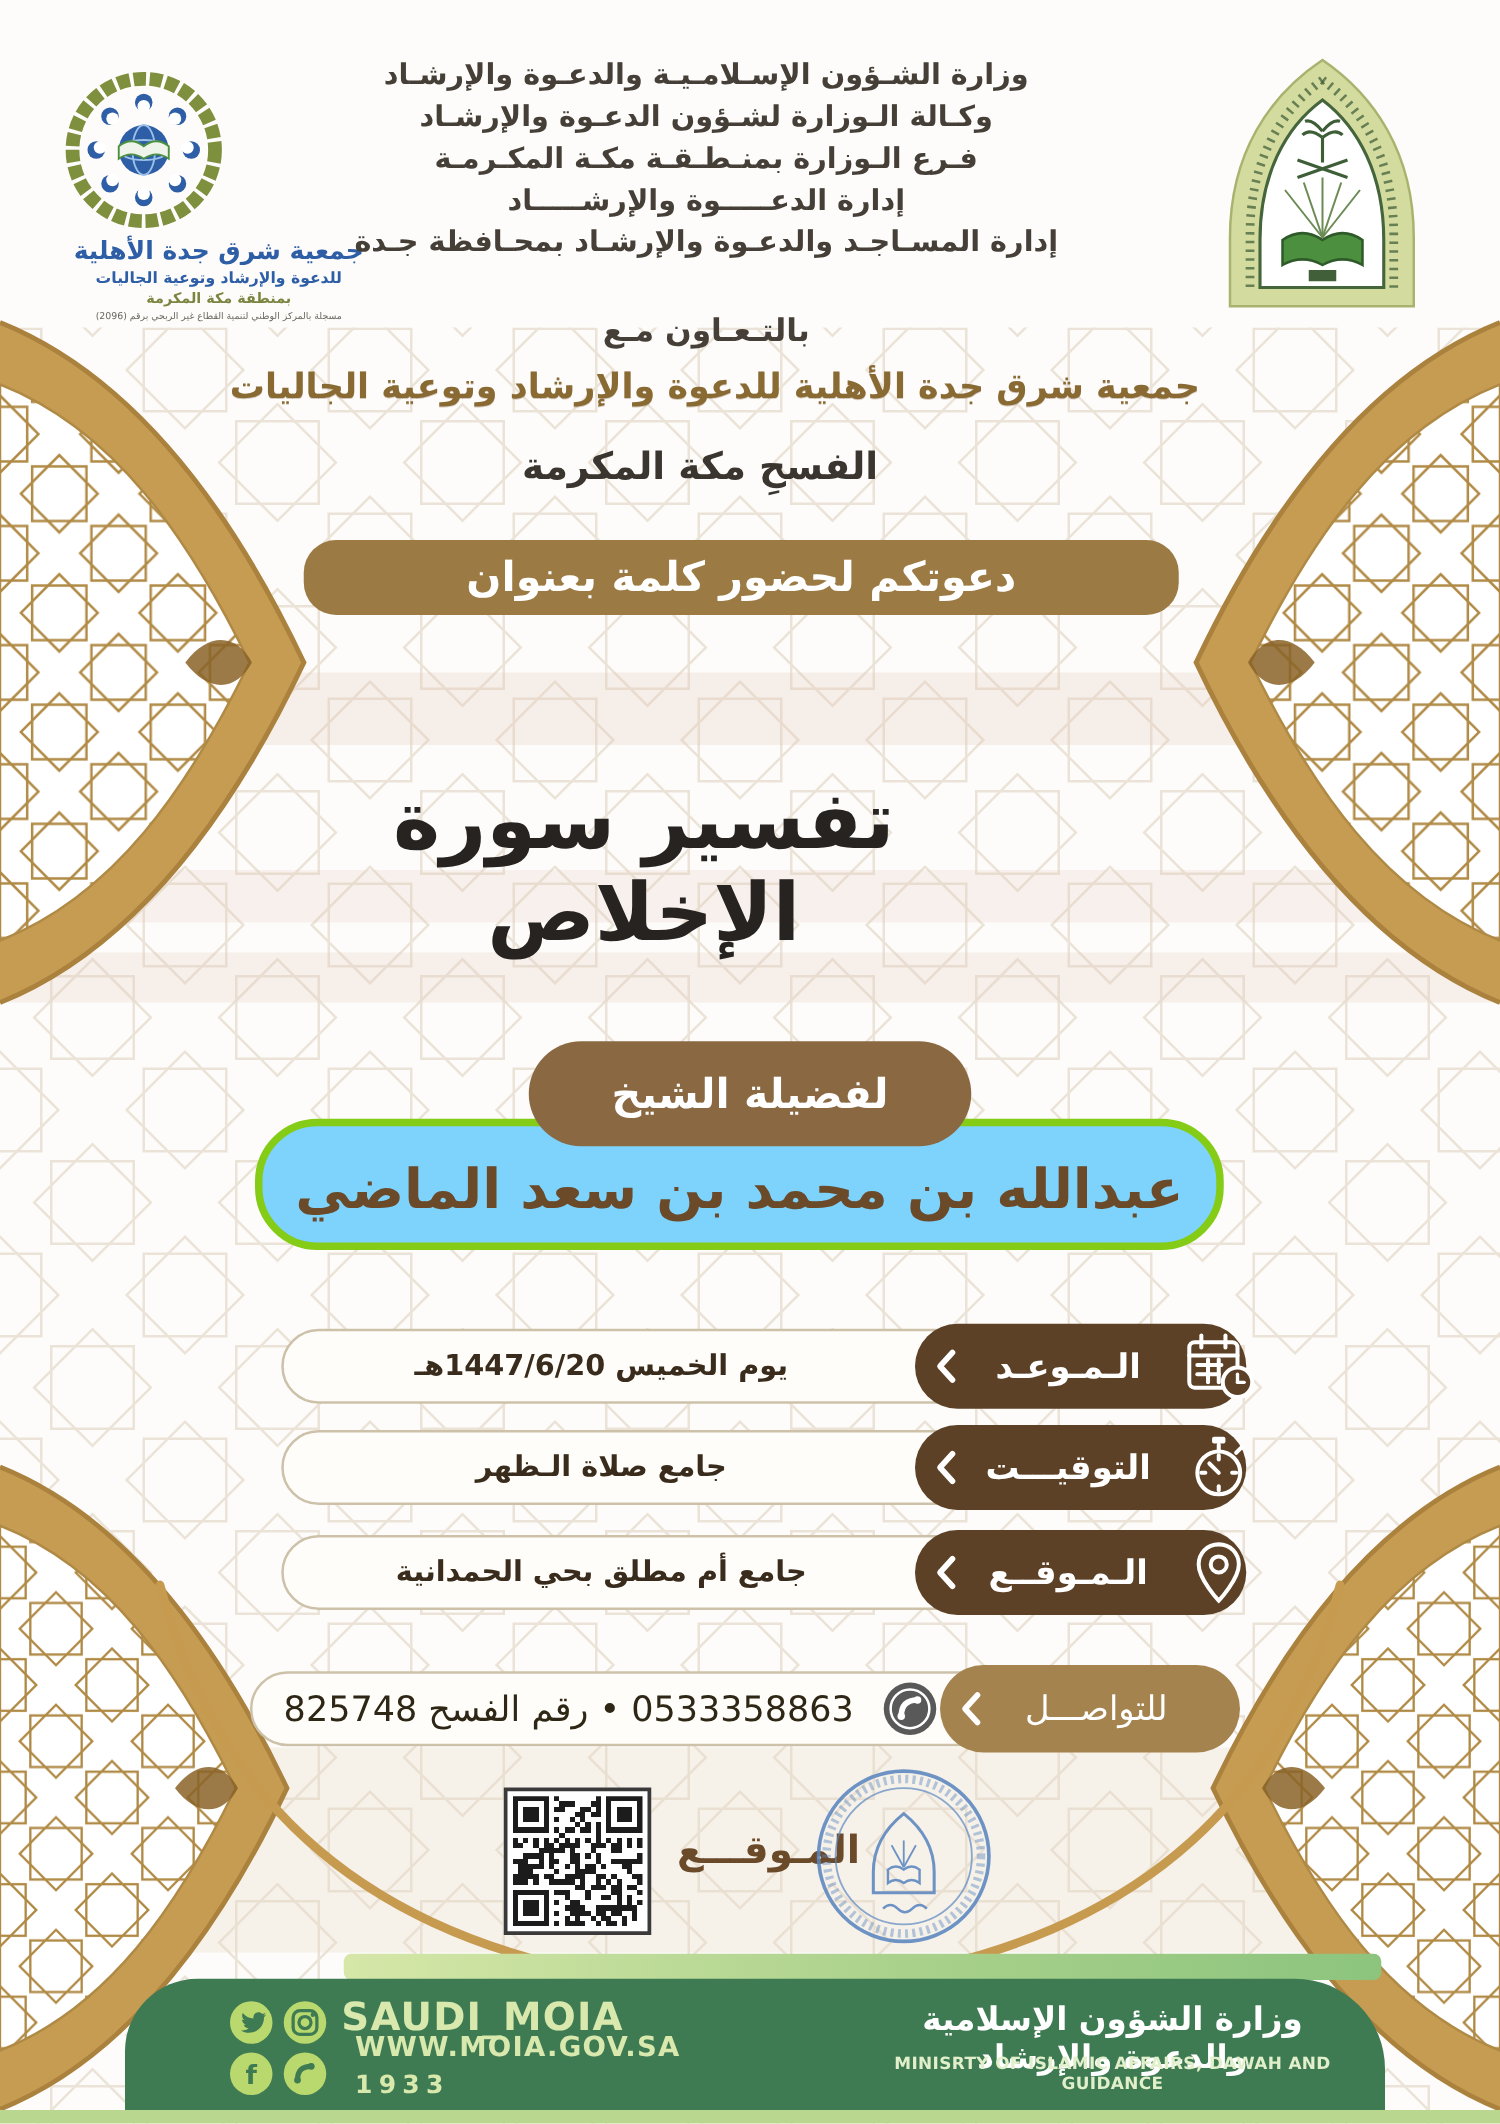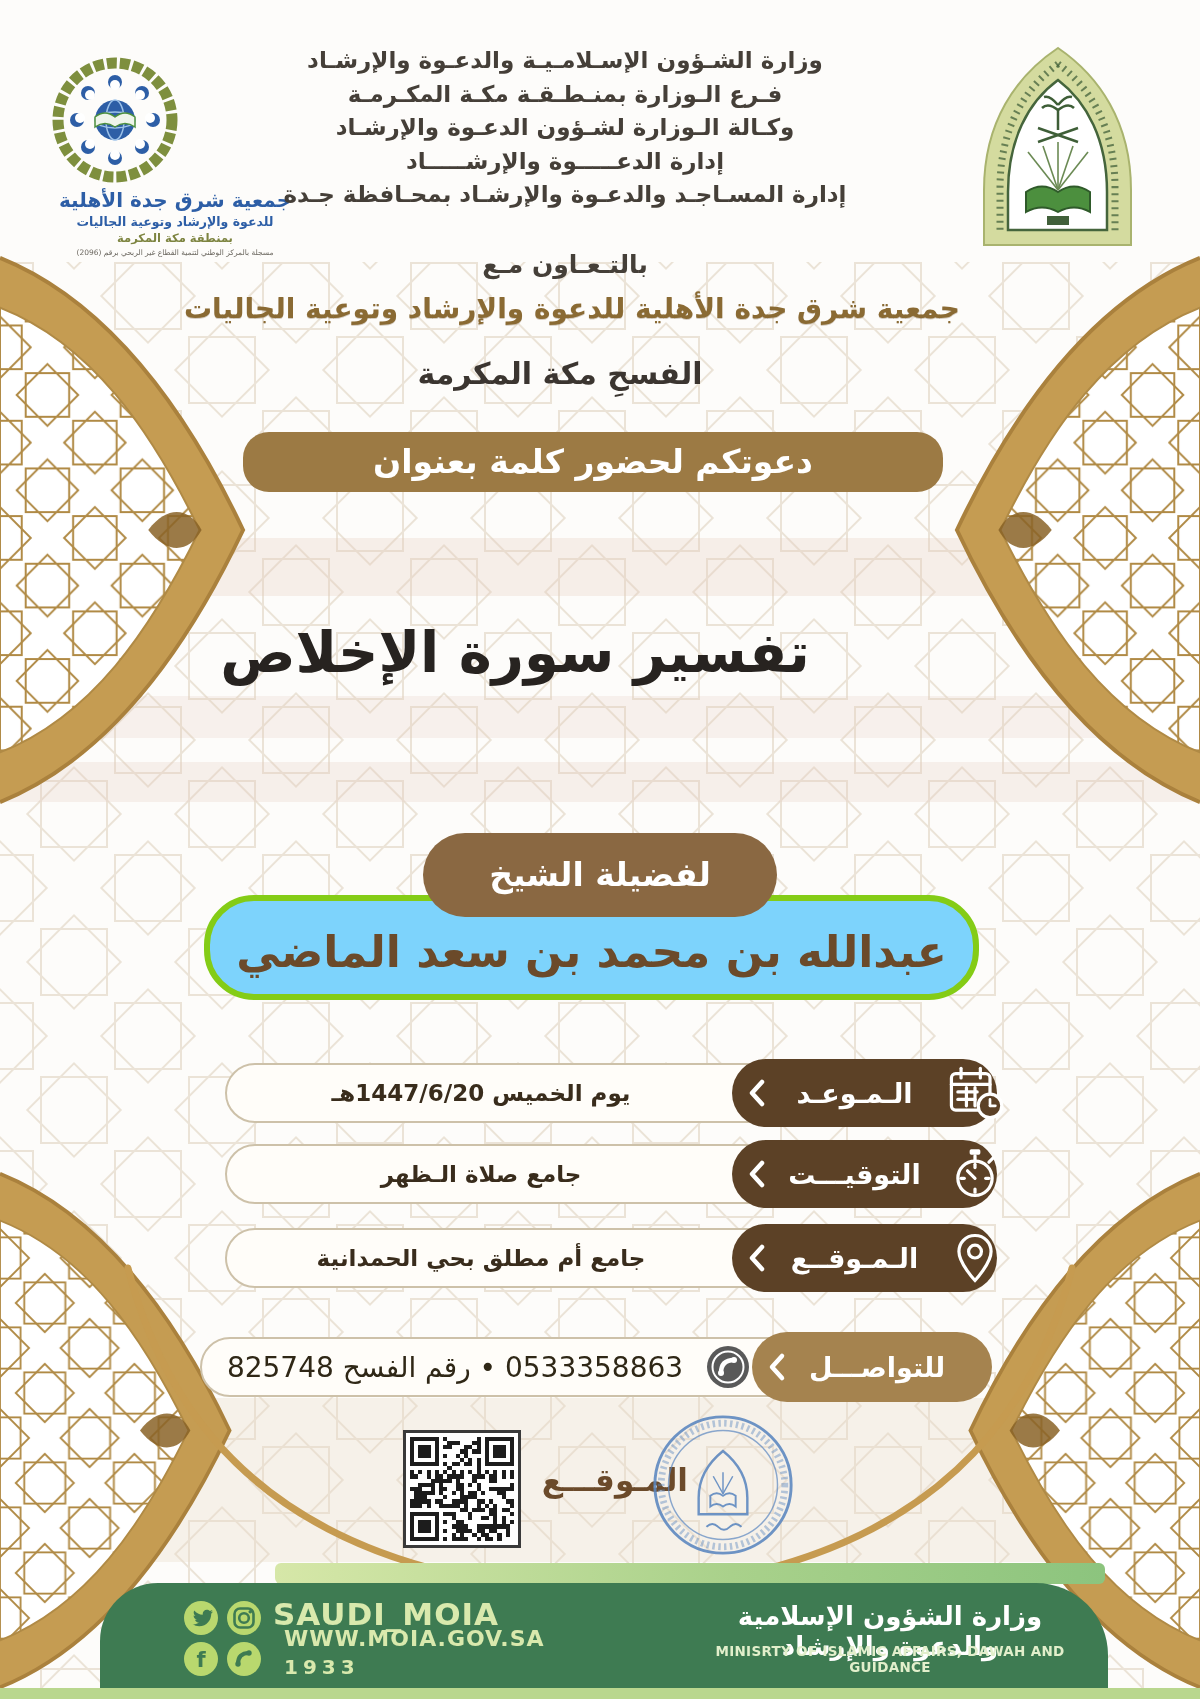--- a/index.html
+++ b/index.html
@@ -16,21 +16,21 @@
   .org-callig{left:200px;top:292px;width:760px;z-index:3;font-size:28px;font-weight:bold;
     color:var(--calligraphy-gold,#8a6a33);text-align:center;direction:rtl;white-space:nowrap;
     text-shadow:0 1px 0 rgba(90,60,20,.25);}
   .region-callig{left:210px;top:356px;width:700px;z-index:3;font-size:30px;font-weight:bold;
     color:#3b3530;text-align:center;direction:rtl;}
 
   .banner{left:243px;top:432px;width:700px;height:60px;z-index:3;background:var(--banner,#9c7a44);
     border-radius:26px;color:#fff;font-size:33px;font-weight:bold;line-height:60px;
     text-align:center;direction:rtl;}
 
-  .event-title{left:215px;top:620px;width:600px;z-index:3;font-size:56px;font-weight:bold;
+  .event-title{left:215px;top:620px;width:600px;z-index:3;font-size:64px;font-weight:bold;
     color:var(--ink,#272320);text-align:center;direction:rtl;}
 
   .speaker-pill{left:423px;top:833px;width:354px;height:84px;z-index:4;background:var(--speaker-pill,#8a6842);
     border-radius:42px;color:#fff;font-size:33px;font-weight:bold;line-height:84px;text-align:center;direction:rtl;}
   .name-box{left:204px;top:895px;width:775px;height:105px;z-index:3;background:#7dd3fc;
     border:6px solid #84cc16;border-radius:50px;box-sizing:border-box;}
   .name-box .name{position:absolute;inset:0;display:flex;align-items:center;justify-content:center;
     font-size:44px;font-weight:bold;color:var(--name-brown,#6b4a2a);direction:rtl;padding-top:8px;}
 
   .info-row{left:225px;width:762px;height:60px;z-index:3;}
@@ -42,21 +42,21 @@
     align-items:center;justify-content:center;color:#fff;font-size:27px;font-weight:bold;direction:rtl;}
   .pill-icon{position:absolute;right:-8px;top:50%;transform:translateY(-50%);width:60px;height:60px;}
   .pill-chevron{position:absolute;left:16px;top:50%;transform:translateY(-50%);width:18px;height:30px;}
   .row-value{position:absolute;left:18px;right:268px;top:0;bottom:0;display:flex;align-items:center;
     justify-content:center;font-size:23px;font-weight:bold;color:#392c1c;direction:rtl;}
 
   .contact-row{left:200px;top:1337px;width:786px;height:60px;z-index:3;}
   .contact-pill{position:absolute;right:-6px;top:-5px;width:240px;height:70px;border-radius:35px;
     background:var(--contact-pill,#a5834f);}
   .contact-pill .pill-label{position:absolute;right:30px;left:40px;top:0;bottom:0;display:flex;
-    align-items:center;justify-content:center;color:#fff;font-size:27px;font-weight:bold;direction:rtl;}
+    align-items:center;justify-content:center;color:#fff;font-size:27px;font-weight:normal;direction:rtl;}
   .phone-badge{position:absolute;right:236px;top:50%;transform:translateY(-50%);width:44px;height:44px;}
   .contact-value{position:absolute;left:16px;right:292px;top:0;bottom:0;display:flex;align-items:center;
     justify-content:center;font-size:28px;font-weight:normal;color:#2f2716;direction:rtl;}
 
   .qr-wrap{left:403px;top:1430px;width:104px;height:104px;z-index:3;background:#fff;
     border:3px solid #3a3a3a;padding:4px;}
   .qr-label{left:522px;top:1462px;width:130px;z-index:3;font-size:31px;font-weight:bold;
     color:var(--name-brown,#6b4a2a);direction:rtl;text-align:center;padding-left:36px;}
   .stamp{left:650px;top:1412px;width:146px;height:146px;z-index:3;opacity:.88;}
 
@@ -213,22 +213,22 @@
       <line x1="108" y1="148" x2="108" y2="100"></line>
         <line x1="108" y1="148" x2="123" y2="104"></line>
       <line x1="108" y1="148" x2="138" y2="110"></line>
     </g>
     <path d="M76,150 Q92,139 108,150 Q124,139 140,150 L140,170 Q124,161 108,170 Q92,161 76,170 Z" fill="#4c8f3e" stroke="#2f5a2a" stroke-width="2"></path>
     <rect x="97" y="174" width="22" height="9" fill="#41603a"></rect>
   </svg>
 
   <div class="abs gov-lines">
     <span>وزارة الشـؤون الإسـلامـيـة والدعـوة والإرشـاد</span>
+    <span>وكـالة الـوزارة لشـؤون الدعـوة والإرشـاد</span>
     <span>فـرع الـوزارة بمنـطـقـة مكـة المكـرمـة</span>
-    <span>وكـالة الـوزارة لشـؤون الدعـوة والإرشـاد</span>
     <span>إدارة الدعـــــوة والإرشـــــاد</span>
     <span>إدارة المسـاجـد والدعـوة والإرشـاد بمحـافظة جـدة</span>
   </div>
   <div class="abs coop">بالتـعـاون مـع</div>
   <div class="abs org-callig">جمعية شرق جدة الأهلية للدعوة والإرشاد وتوعية الجاليات</div>
   <div class="abs region-callig">الفسحِ مكة المكرمة</div>
 
   <div class="abs banner">دعوتكم لحضور كلمة بعنوان</div>
 
   <div class="abs event-title">تفسير سورة الإخلاص</div>

